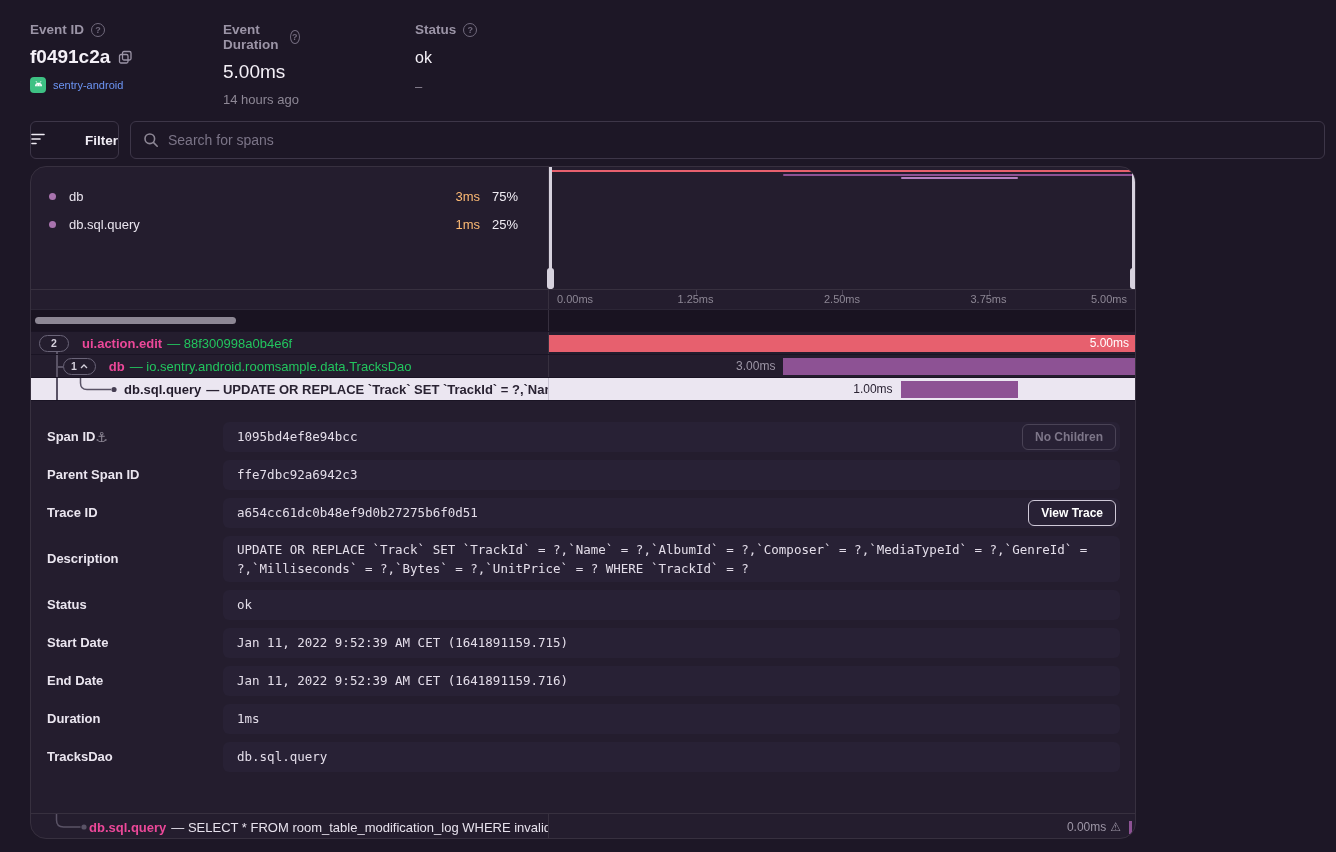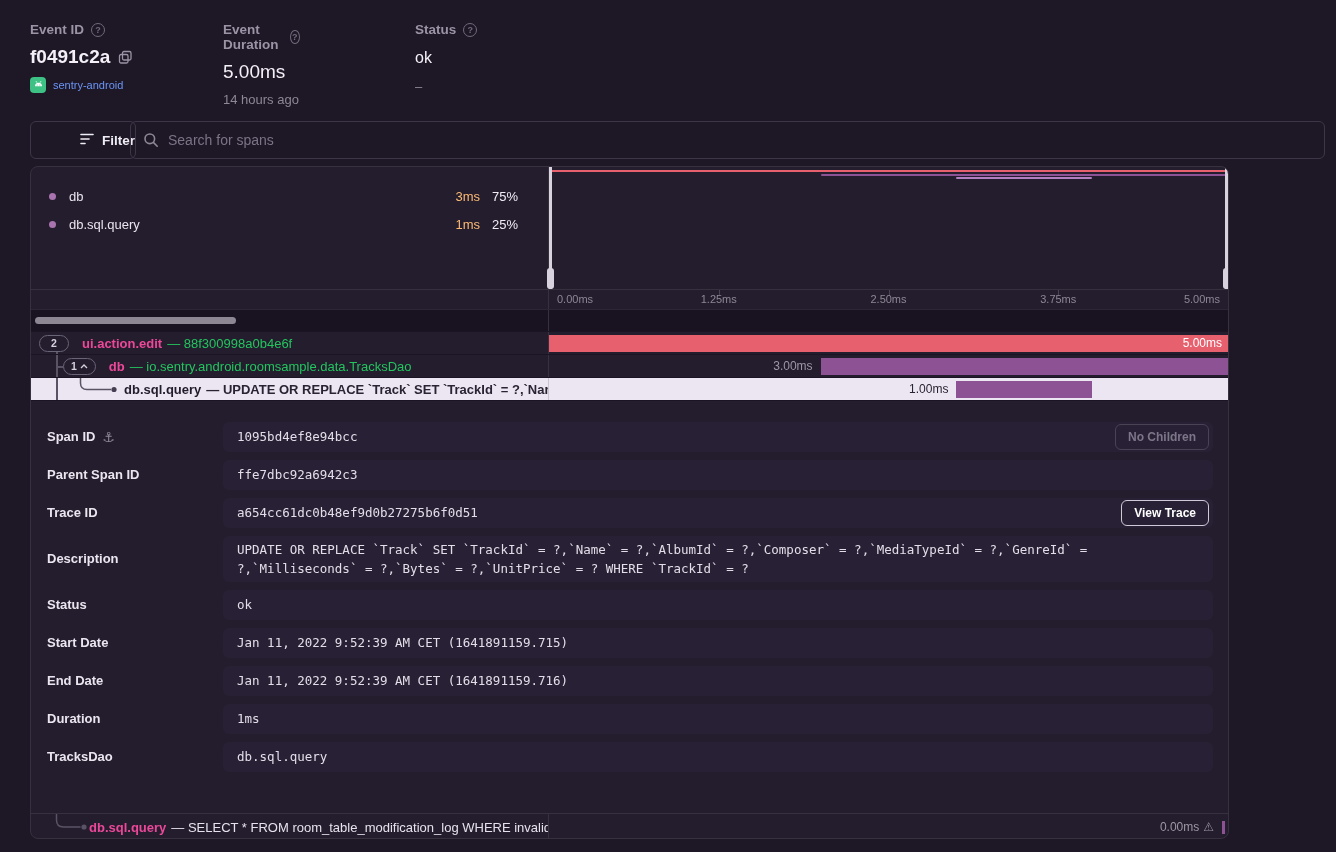--- a/index.html
+++ b/index.html
@@ -16,27 +16,27 @@
   .hvalue.plain { font-weight:500; }
   .hvalue.small { font-size:16px; font-weight:400; margin-top:12px; }
   .hsub { margin-top:9px; font-size:13px; color:#8d8795; display:flex; align-items:center; gap:7px; }
   .hsub.dash { margin-top:12px; }
   .copy-icon svg, .search-icon svg { display:block; }
   .proj-link { color:#6c95f5; font-size:11px; text-decoration:none; }
   .android-icon { width:16px; height:16px; border-radius:4px; background:#3ec184; display:inline-flex; align-items:center; justify-content:center; }
 
   
   .toolbar { position:absolute; left:30px; top:121px; width:1295px; height:38px; }
-  .filter-btn { position:absolute; left:0; top:0; width:106px; height:38px; border:1px solid #3d3648; border-radius:6px; background:transparent; display:flex; align-items:center; justify-content:flex-end; gap:8px; font-size:13.5px; font-weight:700; color:#f0ecf4; cursor:pointer; }
+  .filter-btn { position:absolute; left:0; top:0; width:89px; height:38px; border:1px solid #3d3648; border-radius:6px; background:transparent; display:flex; align-items:center; justify-content:space-between; gap:8px; font-size:13.5px; font-weight:700; color:#f0ecf4; cursor:pointer; }
   .search-box { position:absolute; left:100px; right:0; top:0; height:38px; border:1px solid #3d3648; border-radius:6px; display:flex; align-items:center; padding:0 12px; gap:9px; }
   .search-box input { flex:1; background:transparent; border:none; outline:none; color:#d9d3e0; font-size:14px; font-family:"Liberation Sans",sans-serif; }
   .search-box input::placeholder { color:#7b7487; }
 
   
-  .trace-panel { position:absolute; left:30px; top:166px; width:1199px; height:673px; border:1px solid #37303f; border-radius:8px; background:#241d2e; overflow:hidden; }
+  .trace-panel { position:absolute; left:30px; top:166px; width:1106px; height:673px; border:1px solid #37303f; border-radius:16px; background:#241d2e; overflow:hidden; }
   .split { display:flex; }
   .lcell { width:518px; flex:none; border-right:1px solid #37303f; position:relative; }
   .rcell { flex:1; position:relative; }
 
   
   .mm-row { height:122px; }
   .legend-item { display:flex; align-items:center; height:28px; padding:0 20px 0 18px; cursor:pointer; }
   .legend-wrap { padding-top:15px; }
   .dot { width:7px; height:7px; border-radius:50%; background:#a873ae; flex:none; }
   .legend-op { margin-left:13px; font-size:13px; color:#e9e4ee; flex:1; }
@@ -81,21 +81,21 @@
   .span-bar { position:absolute; top:3px; height:17px; left:var(--s); width:var(--w); }
   .span-bar.red { background:#e7606e; }
   .span-bar.purple { background:#8d5294; }
   .bar-label-in { position:absolute; top:0; right:6px; line-height:23px; font-size:12px; color:#ffffff; }
   .bar-label-out { position:absolute; top:0; right:calc(100% - var(--s) + 8px); line-height:23px; font-size:12px; color:#9d96a6; }
   .tree-row.selected .bar-label-out { color:#2a2333; }
 
   
   .details { height:413px; border-top:1px solid #1a1424; padding-top:21px; position:relative; }
   .d-row { display:flex; margin:0 15px 8px 0; }
-  .d-label { width:192px; flex:none; padding-left:16px; font-size:13px; font-weight:700; color:#eae5ef; line-height:30px; display:flex; align-items:center; gap:7px; }
+  .d-label { width:192px; flex:none; padding-left:16px; font-size:13px; font-weight:700; color:#eae5ef; line-height:30px; display:flex; align-items:center; }
   .anchor-icon { color:#8d8795; font-size:14px; font-family:"DejaVu Sans",sans-serif; font-weight:400; }
   .d-value { flex:1; background:#282135; border-radius:6px; min-height:30px; line-height:30px; padding:0 14px; font-size:12.5px; color:#e3dde9; position:relative; }
   .d-value.multiline { line-height:19px; padding:4px 14px; }
   .pill-btn { position:absolute; right:4px; top:2px; height:26px; padding:0 12px; border-radius:6px; font-size:12px; font-weight:700; display:inline-flex; align-items:center; font-family:"Liberation Sans",sans-serif;margin-left:27px; }
   .pill-btn.disabled { border:1px solid #4a4356; color:#7d7689; background:transparent; }
   .pill-btn.light { border:1px solid #cfc9d8; color:#ffffff; background:transparent; cursor:pointer; }
   .v-scroll-line { position:absolute; right:-1px; top:4px; bottom:-20px; width:1px; background:rgba(150,143,162,.55); }
 
   
   .bottom-row { height:27px; border-top:1px solid #37303f; display:flex; }

